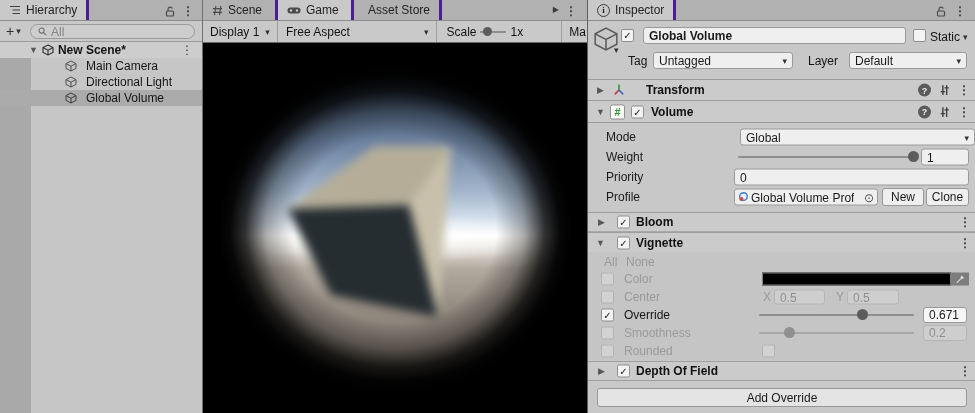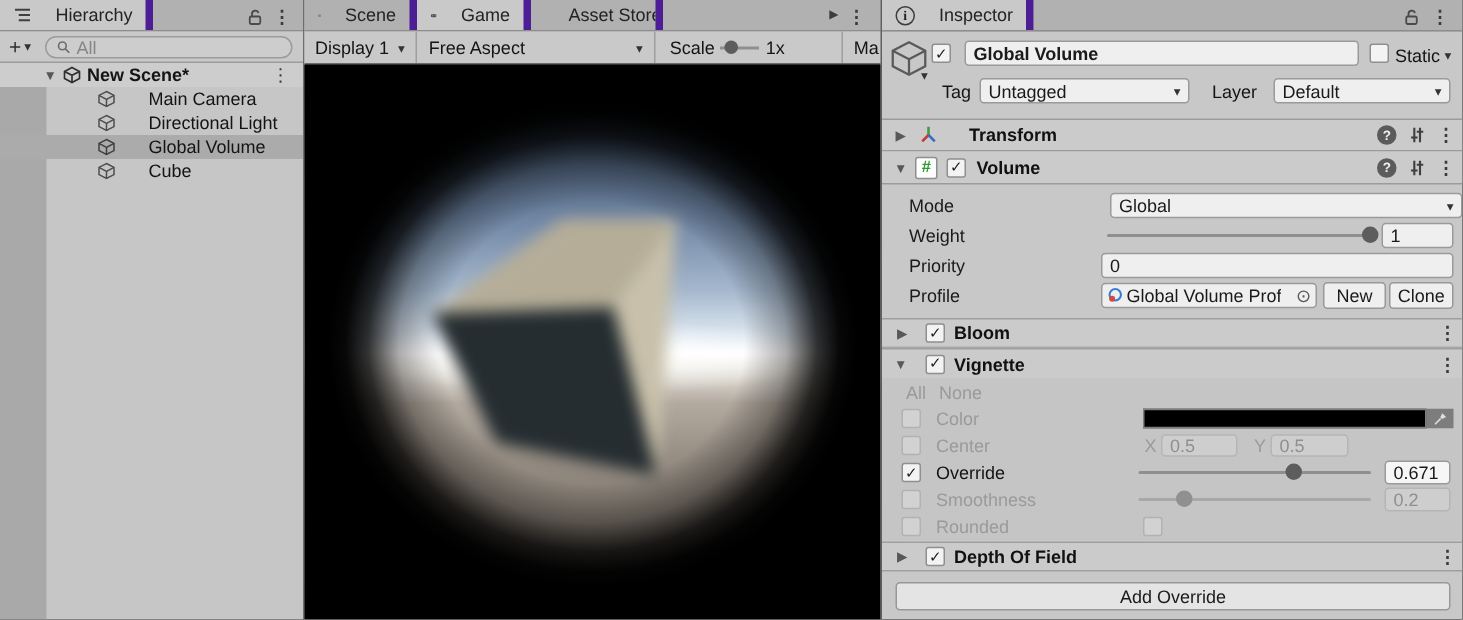--- a/index.html
+++ b/index.html
@@ -2,21 +2,21 @@
 <html><head>
 <meta charset="utf-8">
 <style>
   *{box-sizing:border-box;margin:0;padding:0}
   body{background:#3c3c3c;font-family:"Liberation Sans",sans-serif}
   .app{position:relative;width:975px;height:413px;background:#c8c8c8;font-size:12px;color:#141414;overflow:hidden;outline:1px solid #2e2e2e}
   svg{display:block}
 
   
   .tabbar{position:absolute;top:0;left:0;right:0;height:21px;background:#b1b1b1;border-bottom:1px solid #8d8d8d;display:flex;align-items:stretch}
-  .tab{display:flex;align-items:center;gap:16px;padding:0 9px;color:#232323;border-right:5px solid #4c1d95;white-space:nowrap;overflow:hidden}
+  .tab{display:flex;align-items:center;gap:5px;padding:0 9px;color:#232323;border-right:3px solid #4c1d95;white-space:nowrap;overflow:hidden}
   .tab.active{background:#c9c9c9}
   .glyph{color:#3c3c3c;font-size:10px;line-height:1}
   .more{color:#3a3a3a;font-size:12px;letter-spacing:0;font-weight:bold}
   .caret{font-size:9px;color:#333}
   .fold{font-size:9px;color:#585858}
   .cb{width:13px;height:13px;background:#f3f3f3;border:1px solid #8f8f8f;border-radius:2px;display:flex;align-items:center;justify-content:center;font-size:10px;color:#1c1c1c}
   .cb.dis{background:#d2d2d2;border-color:#b2b2b2;color:#9a9a9a}
   .field{background:#efefef;border:1px solid #9a9a9a;border-radius:3px;height:17px;display:flex;align-items:center;padding:0 5px;color:#1a1a1a}
   .field.dis{background:#cecece;border-color:#b5b5b5;color:#8f8f8f}
   .dropdown{justify-content:space-between}
@@ -27,21 +27,21 @@
   .slider.dis .track{background:#a8a8a8}
   .slider.dis .handle{background:#909090}
 
   
   #hierarchy{position:absolute;left:0;top:0;width:203px;height:413px;border-right:1px solid #6e6e6e}
   #hierarchy .toolbar{position:absolute;top:21px;left:0;right:0;height:21px;background:#c9c9c9;border-bottom:1px solid #9c9c9c;display:flex;align-items:center}
   .searchbox{position:absolute;left:30px;right:7px;top:3px;height:15px;border:1px solid #9b9b9b;border-radius:8px;background:#cdcdcd;display:flex;align-items:center;gap:3px;padding:0 6px;color:#868686}
   .tree{position:absolute;top:42px;left:0;right:0;bottom:0;background:#c6c6c6}
   .tree::before{content:"";position:absolute;left:0;top:16px;bottom:0;width:31px;background:#a9a9a9}
   .scene-row{position:relative;height:16px;background:#cdcdcd;display:flex;align-items:center;gap:4px;padding-left:29px;font-weight:bold}
-  .hrow{position:relative;height:16px;display:flex;align-items:center;gap:22px;padding-left:65px}
+  .hrow{position:relative;height:16px;display:flex;align-items:center;gap:9px;padding-left:65px}
   .hrow.selected{background:#ababab}
 
   
   #game{position:absolute;left:203px;top:0;width:384px;height:413px}
   #game .gtoolbar{position:absolute;top:21px;left:0;right:0;height:22px;background:#c9c9c9;border-bottom:1px solid #6a6a6a;display:flex;align-items:center}
   .gsep{width:1px;height:100%;background:#9e9e9e}
   .viewport{position:absolute;top:43px;left:0;right:0;bottom:0;background:#000;overflow:hidden}
   .scenebg{position:absolute;inset:0;
     background:
       radial-gradient(230px 32px at 192px 195px, rgba(255,255,255,.95), rgba(255,255,255,0) 75%),
@@ -125,27 +125,20 @@
           </svg>
         <span>Directional Light</span>
       </div>
       <div class="hrow selected">
         <svg width="12" height="12" viewBox="0 0 12 12">
             <path d="M6 1 11 3.6 11 8.4 6 11 1 8.4 1 3.6Z" fill="none" stroke="#3e3e3e"></path>
             <path d="M1 3.6 6 6.2 11 3.6 M6 6.2 6 11" fill="none" stroke="#3e3e3e"></path>
           </svg>
         <span>Global Volume</span>
       </div>
-      <div class="hrow">
-        <svg width="12" height="12" viewBox="0 0 12 12">
-            <path d="M6 1 11 3.6 11 8.4 6 11 1 8.4 1 3.6Z" fill="none" stroke="#4e4e4e"></path>
-            <path d="M1 3.6 6 6.2 11 3.6 M6 6.2 6 11" fill="none" stroke="#4e4e4e"></path>
-          </svg>
-        <span>Cube</span>
-      </div>
     </div>
   </div>
 
   <div id="game">
     <div class="tabbar">
       <div class="tab" style="width:75px">
         <svg width="11" height="11" viewBox="0 0 12 12">
             <path d="M4.2 1 2.8 11 M9.6 1 8.2 11 M1 4 H11 M1 8 H11" stroke="#4a4a4a" stroke-width="1.2" fill="none"></path>
           </svg>
         <span>Scene</span>

